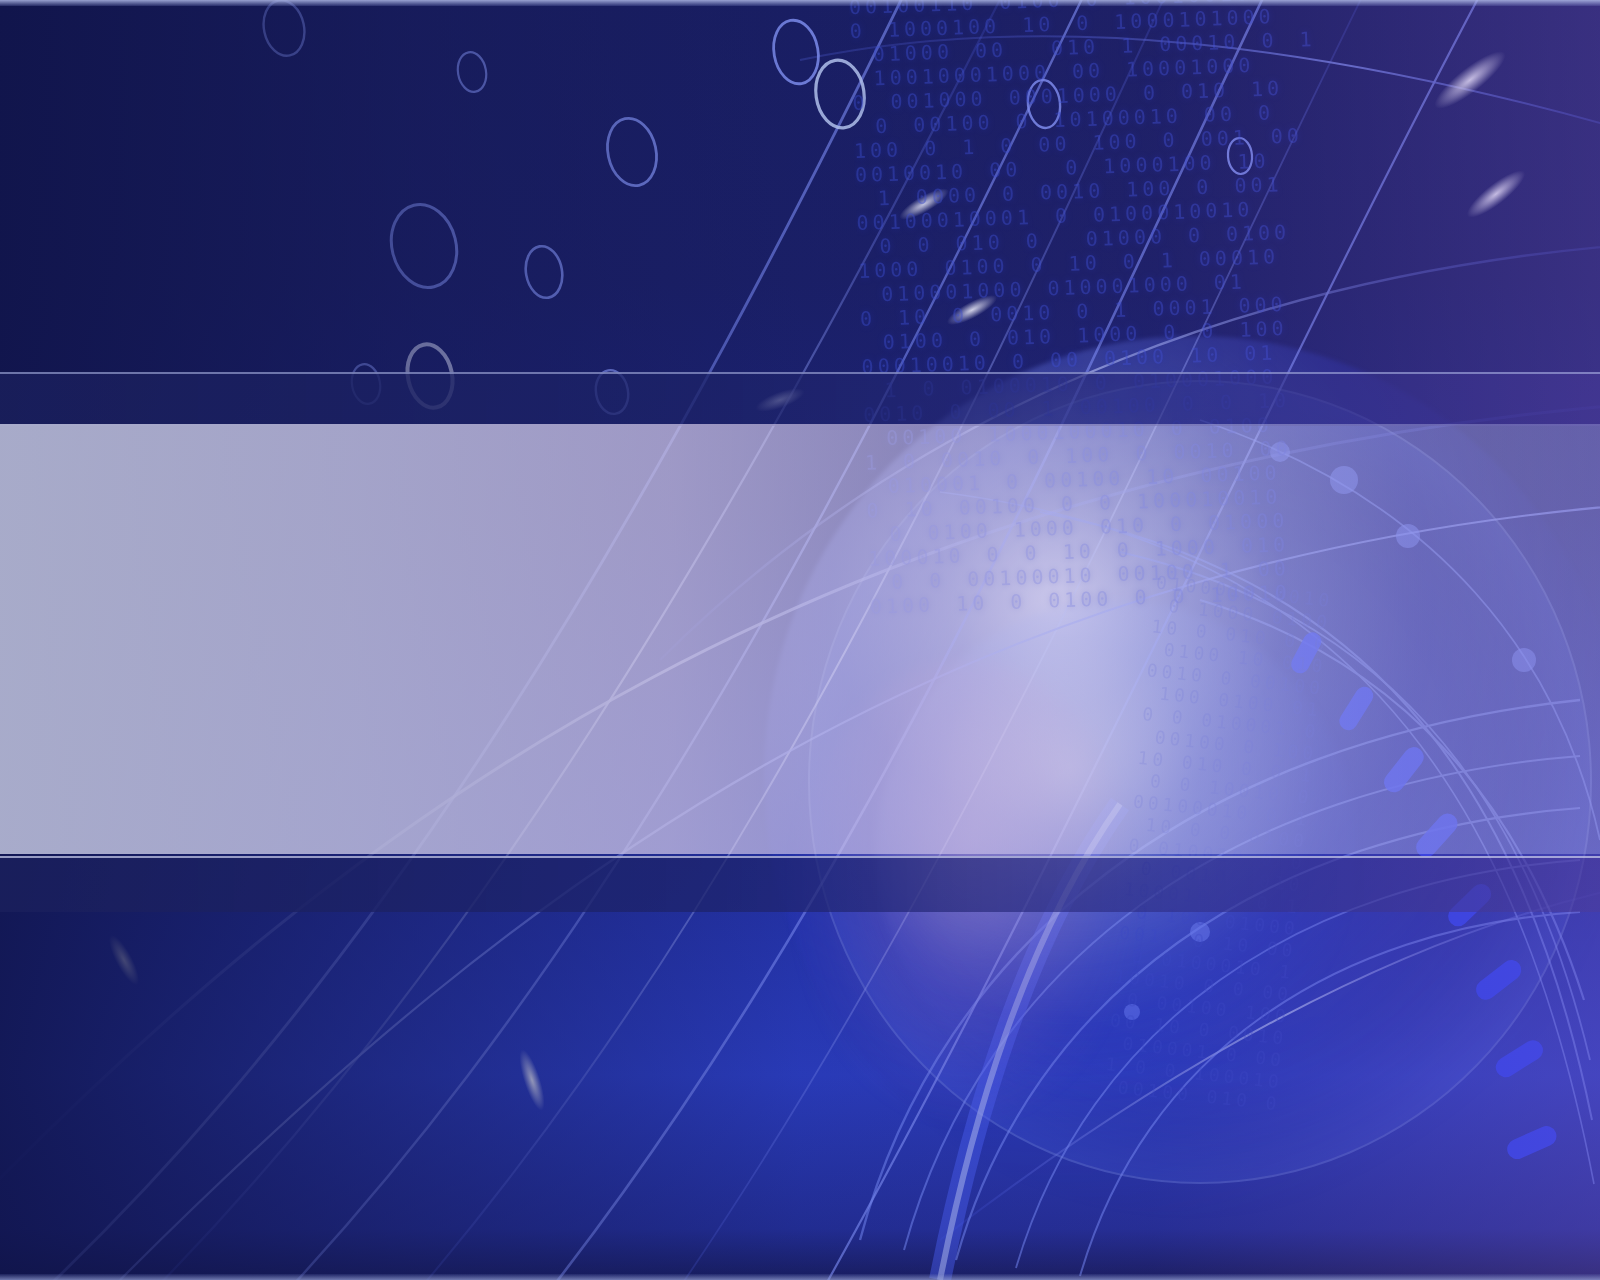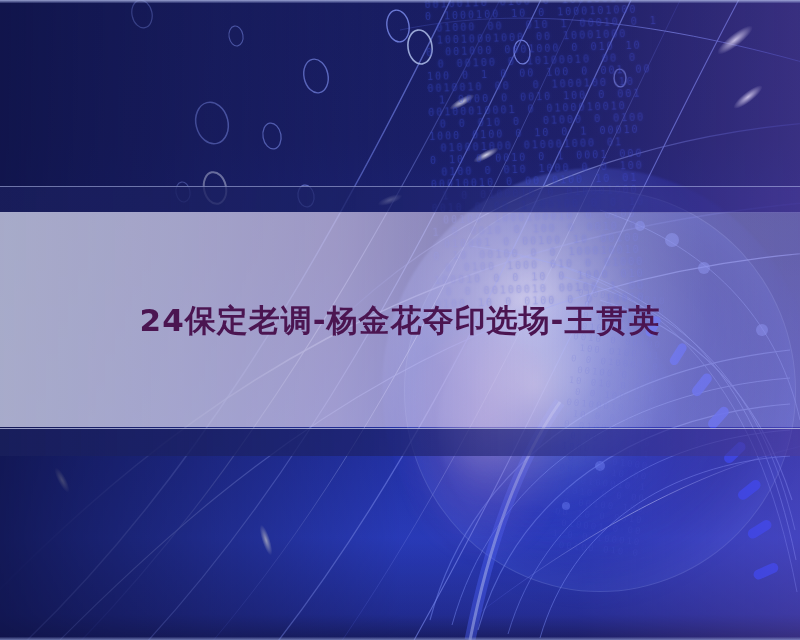--- a/index.html
+++ b/index.html
@@ -370,17 +370,14 @@
 
   <div class="bg-layer bg-hgrad"></div>
 
   <div class="hairline-top"></div>
   <div class="hairline-bottom"></div>
 
   <div class="band band-dark-top"></div>
   <div class="band band-light"></div>
   <div class="band band-dark-bottom"></div>
 
-  <div class="title-wrap">
-    <div class="title">24保定老调-杨金花夺印选场-王贯英</div>
-  </div>
 
 </div>
 
 </body></html>

